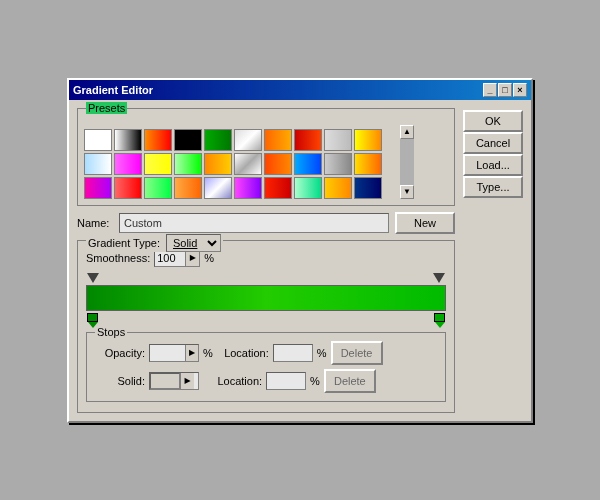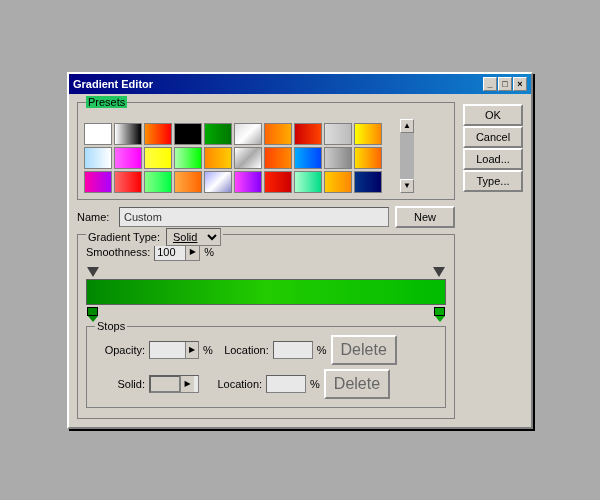--- a/index.html
+++ b/index.html
@@ -284,21 +284,21 @@
       outline: none;
     }
     .delete-btn {
       background: #d4d0c8;
       border: 2px solid;
       border-top-color: #ffffff;
       border-left-color: #ffffff;
       border-right-color: #808080;
       border-bottom-color: #808080;
       padding: 4px 8px;
-      font-size: 16px;
+      font-size: 11px;
       cursor: pointer;
       min-width: 52px;
       color: #666;
     }
     .color-swatch-small {
       width: 30px;
       height: 16px;
       background: #d4d0c8;
       border: 1px solid #808080;
       border-top-color: #606060;

